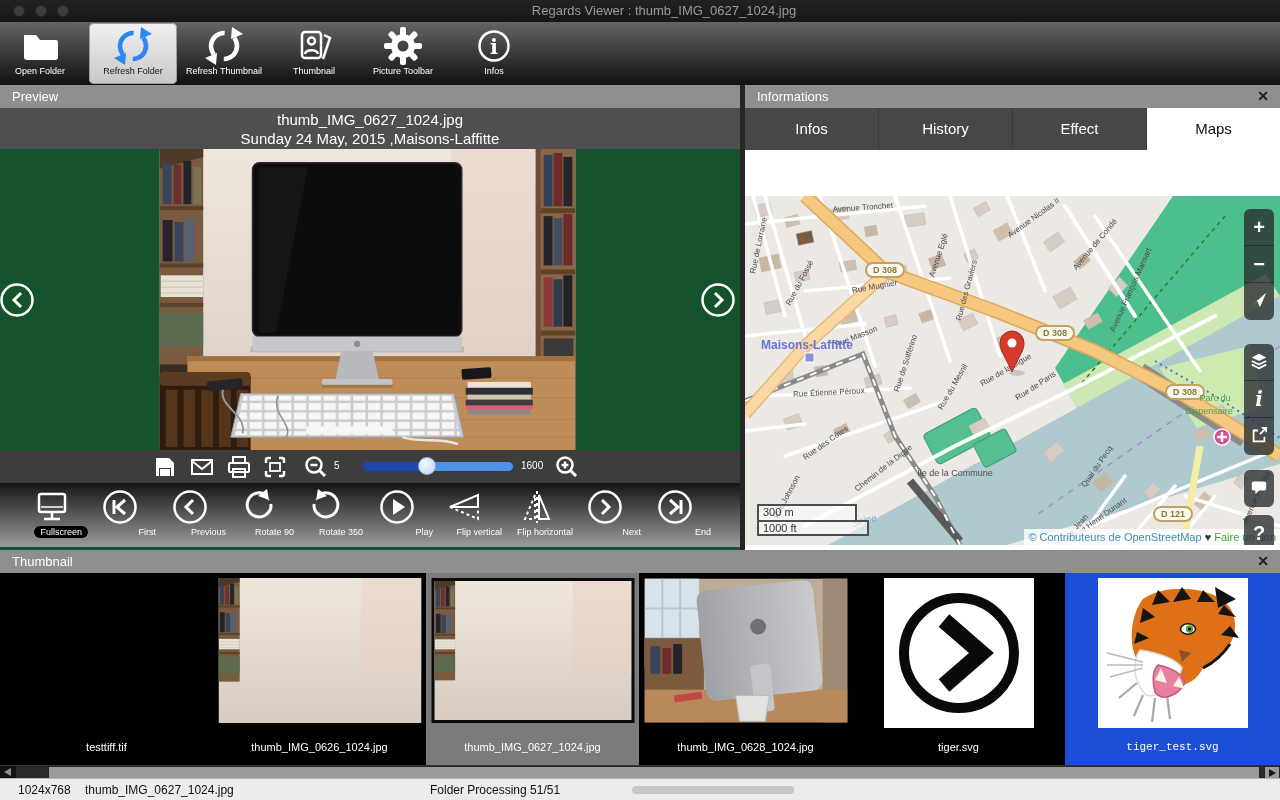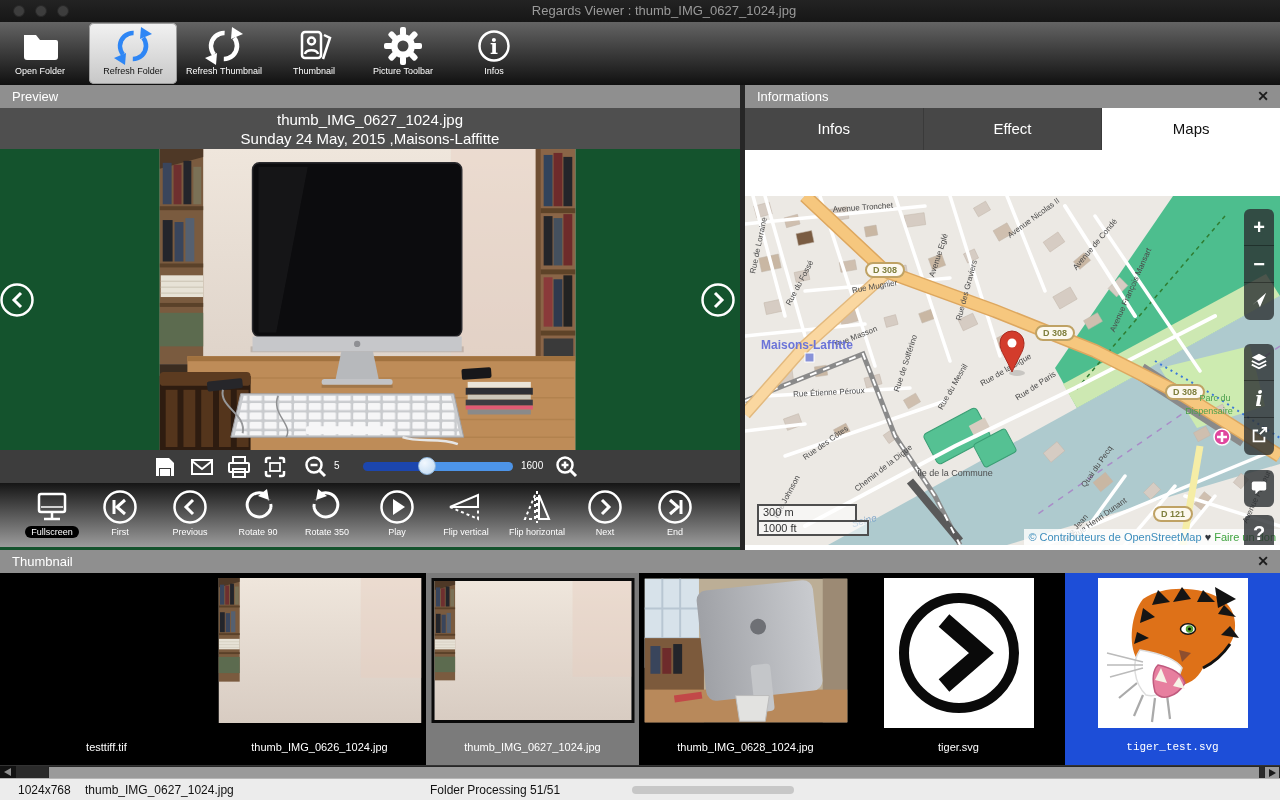--- a/index.html
+++ b/index.html
@@ -34,21 +34,21 @@
   .ci{position:absolute;top:4px;}
   .zval{position:absolute;top:10px;color:#fff;font-size:10px;}
   .slider{position:absolute;left:363px;top:12px;width:150px;height:9px;border-radius:5px;
           background:linear-gradient(90deg,#1C46AE 0 42%,#4D94E8 42% 100%);}
   .knob{position:absolute;left:55px;top:-5px;width:18px;height:18px;border-radius:50%;
         background:radial-gradient(circle at 35% 30%,#F2F8FE,#BCD8F2);border:1px solid #8FB6DC;box-sizing:border-box;}
   .btnbar{position:absolute;left:0;top:398px;width:740px;height:64px;
           background:linear-gradient(180deg,#151515,#9C9C9C);}
   .navbtn{position:absolute;top:2px;width:72px;text-align:center;}
   .navbtn svg{display:block;margin:2px auto 0;}
-  .nblabel{font-size:9px;color:#fff;display:block;margin-top:0;}
+  .nblabel{font-size:9px;color:#fff;display:block;margin-top:0;text-align:right;}
   .nblabel .pill{background:#000;border-radius:7px;padding:1px 6px;}
   
   .vdiv{position:absolute;left:740px;top:85px;width:5px;height:465px;background:#262626;}
   
   .info{position:absolute;left:745px;top:85px;width:535px;height:465px;background:#fff;overflow:hidden;}
   .tabs{position:absolute;left:0;top:23px;width:535px;height:42px;background:#474747;display:flex;}
   .tab{flex:1;color:#fff;font-size:15px;text-align:center;line-height:42px;border-right:1px solid #3a3a3a;box-sizing:border-box;cursor:default;}
   .tab:last-child{border-right:none;}
   .tab.active{background:#fff;color:#111;}
   .osmhead{position:absolute;left:0;top:65px;width:535px;height:46px;background:#fff;}
@@ -413,20 +413,21 @@
 
   <div class="vdiv"></div>
 
   <div class="info">
     <div class="phead">
       <span>Informations</span>
       <span class="pclose">✕</span>
     </div>
     <div class="tabs">
       <div class="tab">Infos</div>
+      <div class="tab">History</div>
       <div class="tab">Effect</div>
       <div class="tab active">Maps</div>
     </div>
 
     <div class="mapbox">
       <svg class="mapsvg" width="535" height="349" viewBox="0 0 535 349">
         <rect width="535" height="349" fill="#ECE9E4"></rect>
 
         <polygon points="428,0 535,0 535,100 332,212 310,172" fill="#4DBE8E"></polygon>
         <polygon points="521,78 535,100 332,212 318,188" fill="#CDE8B2"></polygon>

